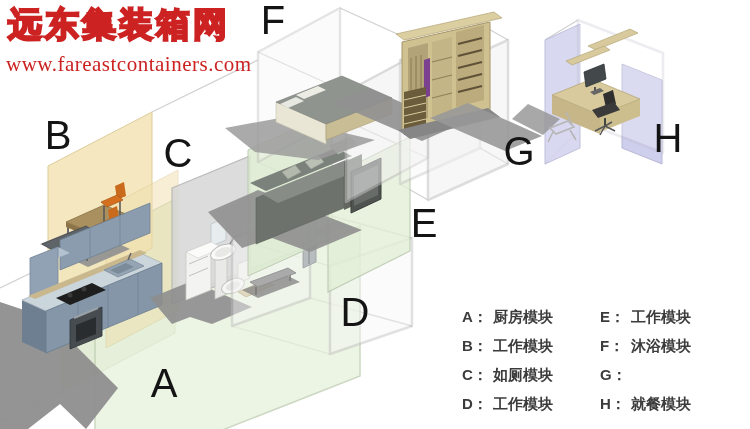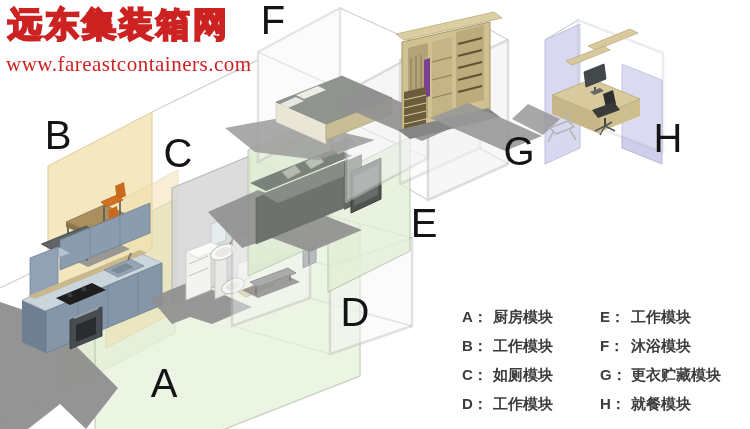--- a/index.html
+++ b/index.html
@@ -282,21 +282,20 @@
     <div class="legend-row">
       <span class="legend-key">E：</span>
       <span class="legend-label">工作模块</span>
     </div>
     <div class="legend-row">
       <span class="legend-key">F：</span>
       <span class="legend-label">沐浴模块</span>
     </div>
     <div class="legend-row">
       <span class="legend-key">G：</span>
-      <span class="legend-label">更衣贮藏模块</span>
     </div>
     <div class="legend-row">
       <span class="legend-key">H：</span>
       <span class="legend-label">就餐模块</span>
     </div>
   </div>
 
 </div>
 
 </body></html>

